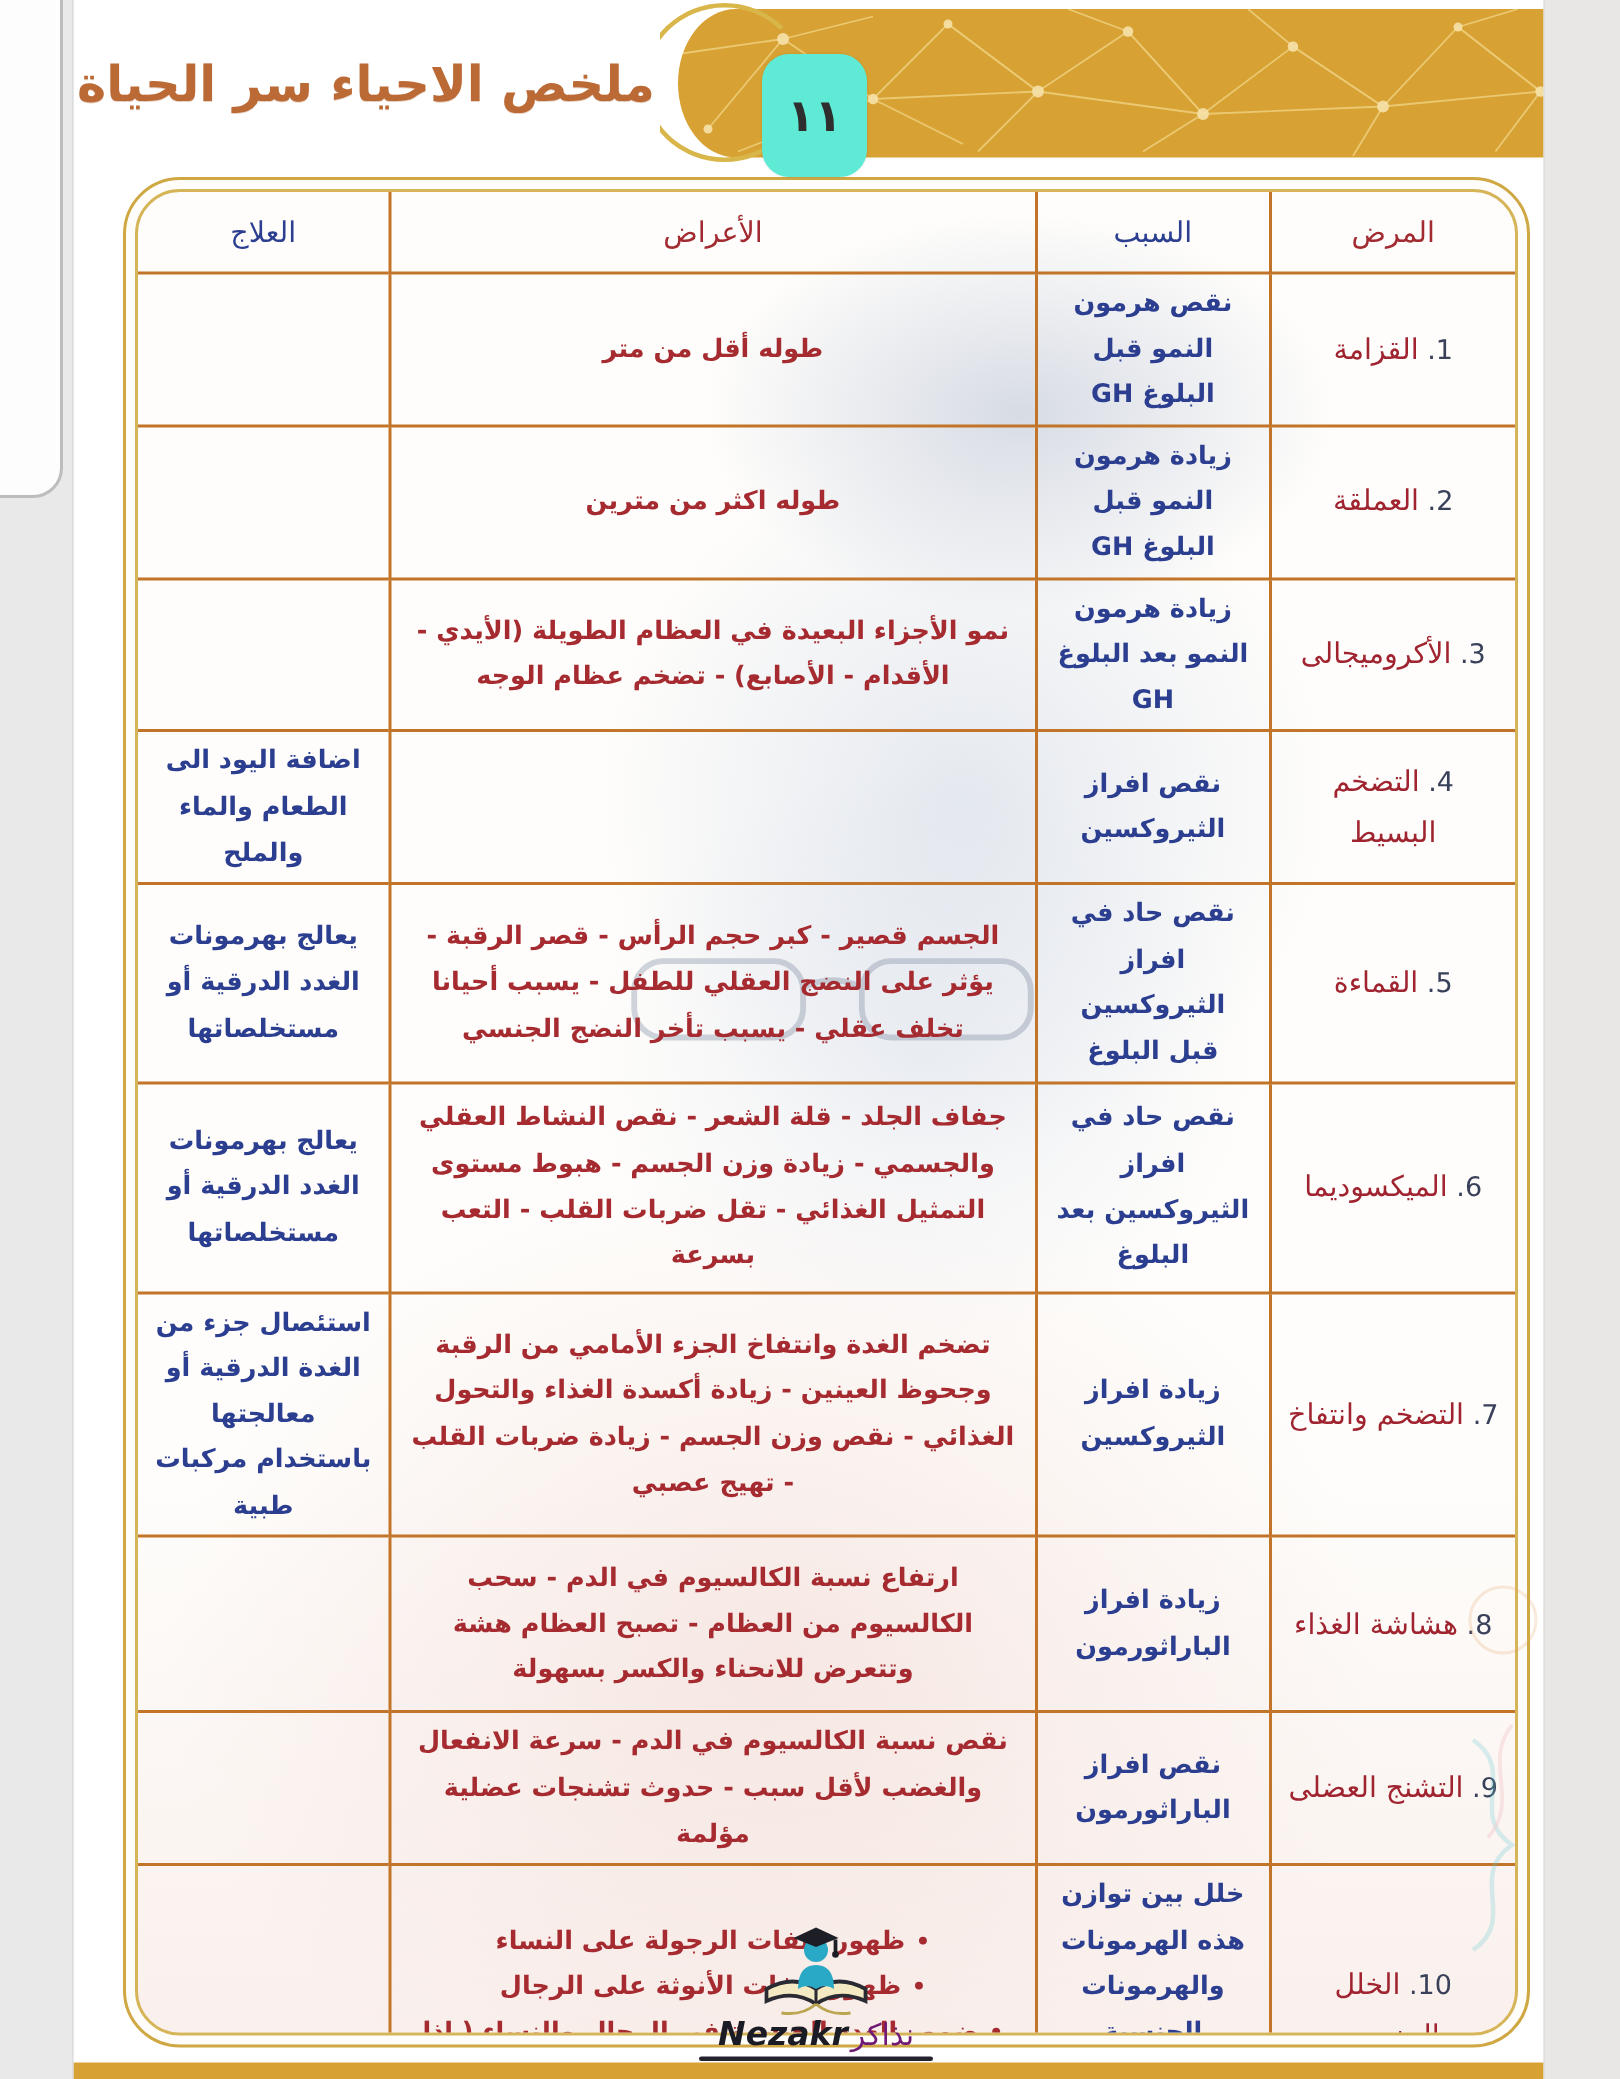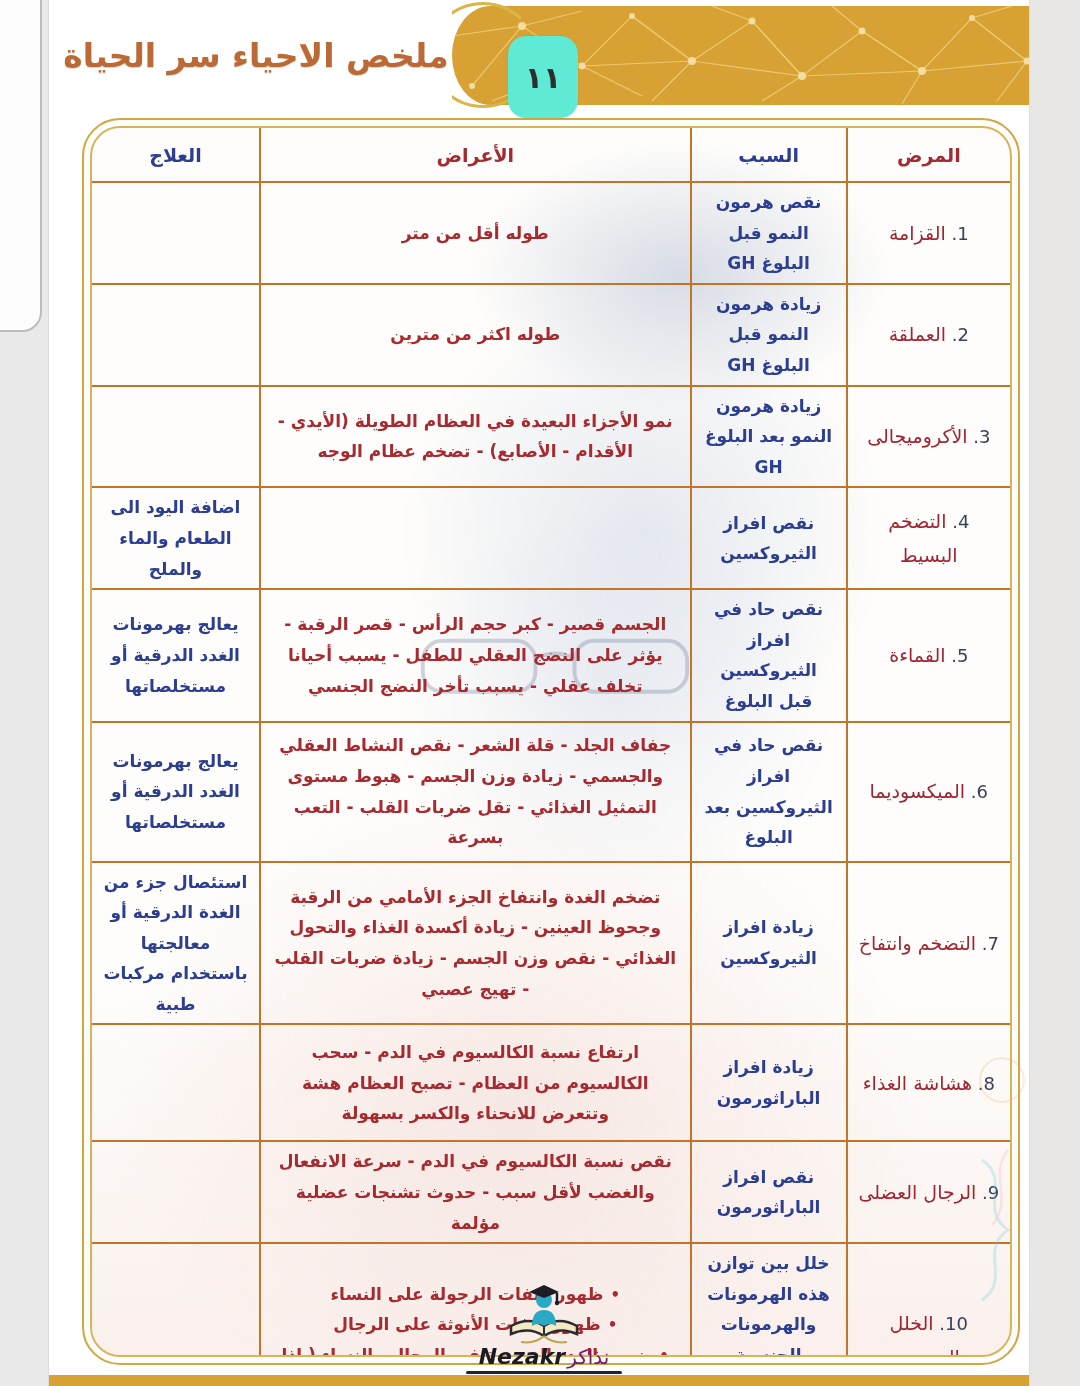--- a/index.html
+++ b/index.html
@@ -20,21 +20,21 @@
   .banner-gold{
     position:absolute;left:452px;top:6px;width:585px;height:99px;background:#d7a233;
     border-top-left-radius:70px 90px;border-bottom-left-radius:70px 90px;overflow:hidden;z-index:1;
   }
   .banner-arc{
     position:absolute;left:428px;top:2px;width:110px;height:106px;border:3px solid #d9b64a;
     border-radius:50%;box-sizing:border-box;z-index:2;background:transparent;
     border-right-color:transparent;border-top-color:#d9b64a;
   }
   .title-plate{
-    position:absolute;left:60px;top:6px;width:392px;height:99px;background:#ffffff;z-index:3;
+    position:absolute;left:48px;top:6px;width:392px;height:99px;background:#ffffff;z-index:3;
     display:flex;align-items:center;justify-content:center;
   }
   .title-plate .t{
     font-size:33px;font-weight:bold;color:#bc6a35;direction:rtl;white-space:nowrap;
     text-shadow:0 1px 0 rgba(150,80,30,.25);
   }
   .page-tab{
     position:absolute;left:508px;top:36px;width:70px;height:82px;background:#5eead4;
     border-radius:18px;z-index:4;display:flex;align-items:center;justify-content:center;
     box-shadow:0 0 0 1px rgba(0,0,0,0.03);
@@ -73,21 +73,21 @@
   table.sheet tr > *:last-child{border-left:none;}
   table.sheet thead th{border-top:none;}
   table.sheet tbody tr:last-child td{border-bottom:none;}
   thead tr{height:54px;}
   tbody tr:nth-child(1){height:83px;}  tbody tr:nth-child(2){height:84px;}
   tbody tr:nth-child(3){height:80px;}  tbody tr:nth-child(4){height:86px;}
   tbody tr:nth-child(5){height:114px;} tbody tr:nth-child(6){height:140px;}
   tbody tr:nth-child(7){height:141px;} tbody tr:nth-child(8){height:117px;}
   tbody tr:nth-child(9){height:85px;}  tbody tr:nth-child(10){height:172px;}
   tbody tr:nth-child(11){height:66px;}
-  th{font-size:19px;font-weight:bold;}
+  th{font-size:19px;font-weight:normal;}
   th.h-red{color:#a12b31;} th.h-blue{color:#2b3e8f;}
   td.c-disease{font-size:19px;font-weight:normal;color:#9f2430;line-height:1.8;}
   td.c-disease .num{color:#39415a;font-size:18px;}
   td.c-cause{font-size:17px;font-weight:bold;color:#2b3e8f;line-height:1.8;}
   td.c-symptoms{font-size:17px;font-weight:bold;color:#a62b30;line-height:1.8;border-radius:20px;}
   td.c-treatment{font-size:17px;font-weight:bold;color:#2b3e8f;line-height:1.8;}
   .sym-item .bullet{margin-left:7px;font-size:15px;}
   
   .watermark{
     position:absolute;left:464px;top:1282px;width:160px;z-index:7;
@@ -222,21 +222,21 @@
             </tr>
             <tr>
               <td class="c-disease"><span class="num">8. </span><span>هشاشة الغذاء</span></td>
               <td class="c-cause">زيادة افراز الباراثورمون</td>
               <td class="c-symptoms">
                 <div class="sym-item"><span>ارتفاع نسبة الكالسيوم في الدم - سحب الكالسيوم من العظام - تصبح العظام هشة وتتعرض للانحناء والكسر بسهولة</span></div>
               </td>
               <td class="c-treatment"></td>
             </tr>
             <tr>
-              <td class="c-disease"><span class="num">9. </span><span>الرجال العضلى</span></td>
+              <td class="c-disease"><span class="num">9. </span><span>التشنج العضلى</span></td>
               <td class="c-cause">نقص افراز الباراثورمون</td>
               <td class="c-symptoms">
                 <div class="sym-item"><span>نقص نسبة الكالسيوم في الدم - سرعة الانفعال والغضب لأقل سبب - حدوث تشنجات عضلية مؤلمة</span></div>
               </td>
               <td class="c-treatment"></td>
             </tr>
             <tr>
               <td class="c-disease"><span class="num">10. </span><span>الخلل الجنسي</span></td>
               <td class="c-cause">خلل بين توازن هذه الهرمونات والهرمونات الجنسية المفرزة من المناسل</td>
               <td class="c-symptoms">

